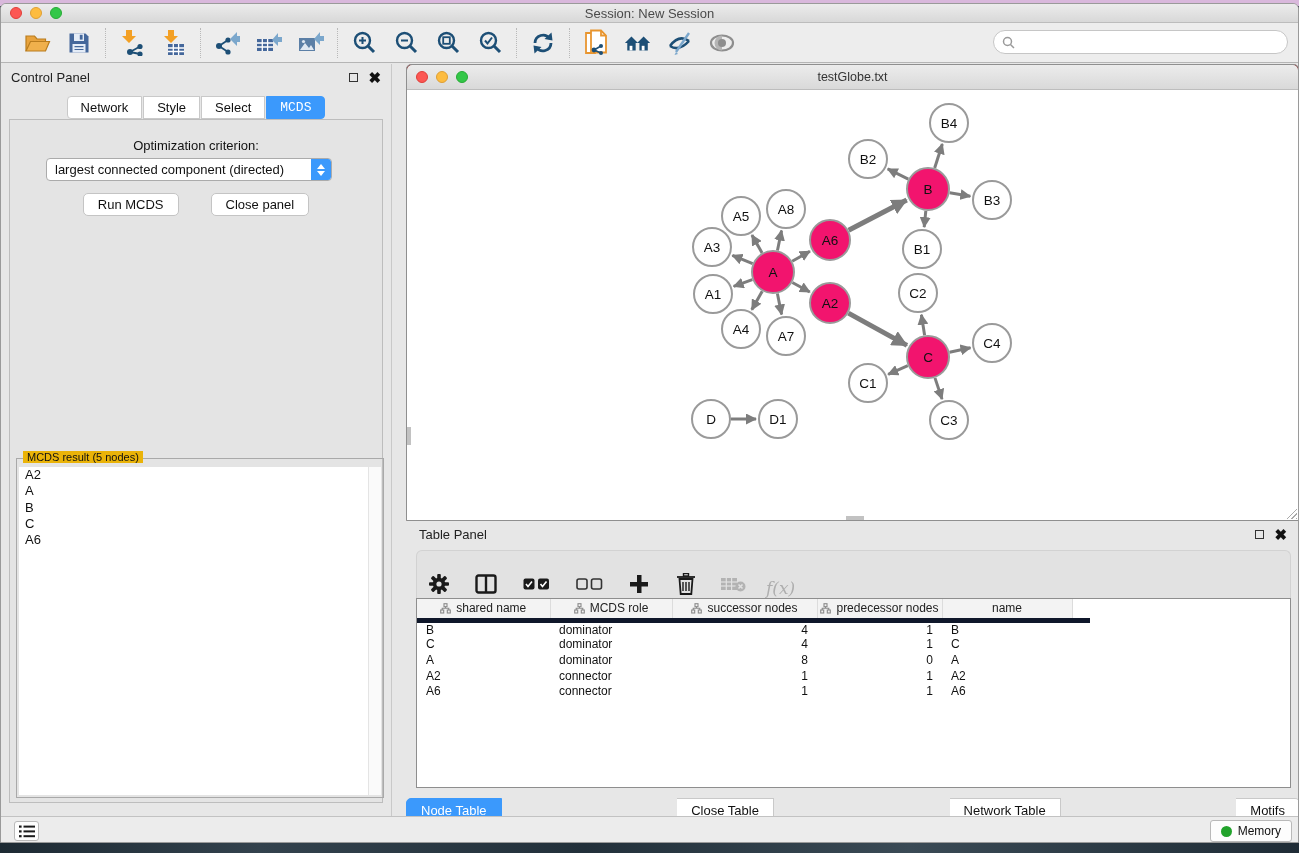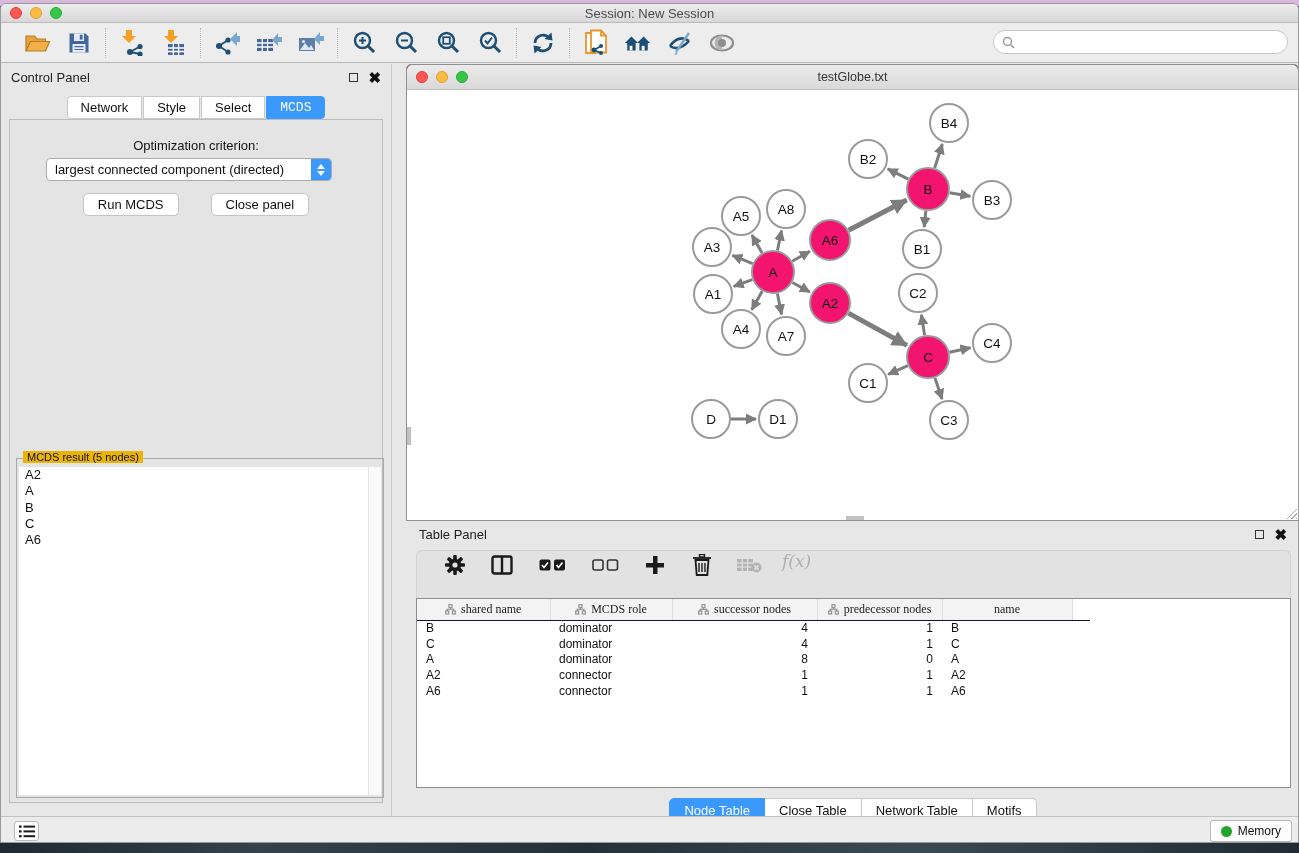--- a/index.html
+++ b/index.html
@@ -78,31 +78,31 @@
   .vscroll-thumb { position:absolute; left:0; top:337px; width:4px; height:18px; background:#c2c2c2; }
   .hscroll-thumb { position:absolute; left:439px; bottom:0; width:18px; height:4px; background:#c2c2c2; }
   .resize-grip { position:absolute; right:1px; bottom:1px; width:13px; height:13px;
      background:repeating-linear-gradient(135deg, transparent 0 2px, #aaa 2px 3px); clip-path:polygon(100% 0,100% 100%,0 100%); }
 
   
   .table-panel { position:absolute; left:405px; top:458px; width:894px; height:294px; background:#e7e7e7; }
   .tp-titlerow { height:24px; display:flex; align-items:center; padding:0 13px; }
   .tp-toolbar { position:absolute; left:10px; top:28px; width:875px; height:48px; background:#e2e2e2;
      border:1px solid #d2d2d2; border-bottom:none; border-radius:6px 6px 0 0;
-     display:flex; align-items:flex-start; gap:19px; padding-left:24px; }
+     display:flex; align-items:flex-end; gap:19px; padding-left:8px; }
   .fx-label { font-family:"DejaVu Serif",serif; font-style:italic; font-size:17px; color:#aeaeae; }
   .data-table { position:absolute; left:10px; top:76px; width:875px; height:190px; background:#fff;
      border:1px solid #8e8e8e; overflow:hidden; }
   table.grid { border-collapse:collapse; table-layout:fixed; }
-  table.grid th { background:#f3f3f3; border-right:1px solid #dcdcdc; border-bottom:1px solid #0f172a;
-     font-weight:normal; font-size:12px; color:#222; height:21px; text-align:center;font-family:Liberation Serif, serif; }
+  table.grid th { background:#f3f3f3; border-right:1px solid #dcdcdc; border-bottom:5px solid #0f172a;
+     font-weight:normal; font-size:12px; color:#222; height:21px; text-align:center; }
   table.grid th .hdr-inner { display:flex; align-items:center; justify-content:center; gap:5px; }
   table.grid td { font-size:12px; color:#111; height:15.7px; padding:0 9px; white-space:nowrap; }
   td.al { text-align:left; } td.ar { text-align:right; }
-  .bottom-tabs { position:absolute; left:0; right:0; top:276px; display:flex; justify-content:center; }
+  .bottom-tabs { position:absolute; left:0; right:0; top:276px; display:flex; justify-content:space-between; }
   .seg-tab { background:#fff; border:1px solid #c9c9c9; border-left:none; font-size:13px; color:#111; padding:4px 14px; }
   .seg-tab:first-child { border-left:1px solid #c9c9c9; border-radius:5px 0 0 5px; }
   .seg-tab:last-child { border-radius:0 5px 5px 0; }
   .seg-tab.active { background:#3b99fc; border-color:#3b99fc; color:#fff; }
 
   
   .statusbar { position:absolute; left:0; top:812px; width:1299px; height:28px; background:#ececec;
      border-top:1px solid #c2c2c2; }
   .list-btn { position:absolute; left:13px; top:4px; width:25px; height:20px; background:#fdfdfd;
      border:1px solid #b9b9b9; border-radius:3px; display:flex; align-items:center; justify-content:center; }

